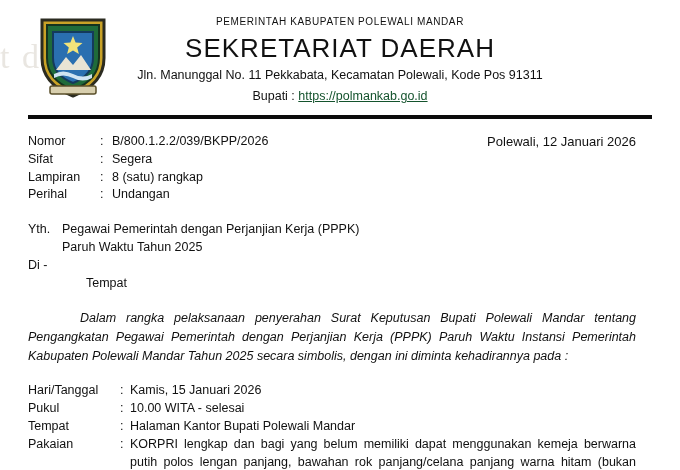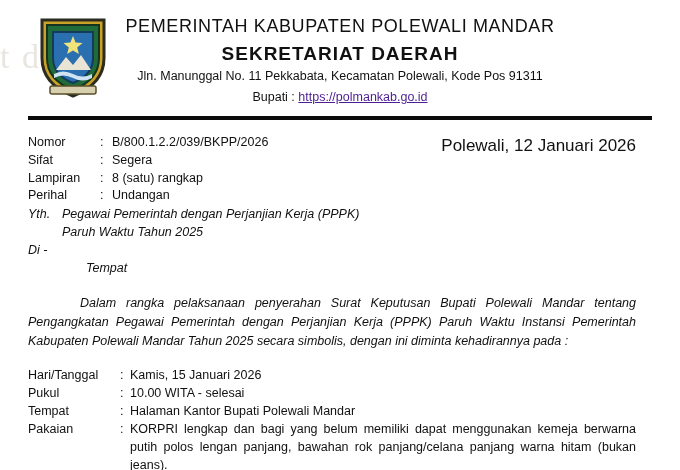--- a/index.html
+++ b/index.html
@@ -45,41 +45,41 @@
   .crest {
     position: absolute;
     left: 36px;
     top: 14px;
     width: 74px;
     height: 86px;
   }
   .crest svg { display: block; }
 
   .lh-line1 {
-    font-size: 18px;
+    font-size: 10px;
     letter-spacing: 0.6px;
     font-family: "Liberation Sans", sans-serif;
     margin: 4px 0 0 0;
   }
   .lh-line2 {
-    font-size: 19px;
-    font-weight: bold;
+    font-size: 26px;
+    font-weight: normal;
     letter-spacing: 1px;
     margin: 6px 0 4px 0;
   }
   .lh-line3 {
     font-size: 12.5px;
     margin: 2px 0 7px 0;
   }
   .lh-line4 {
     font-size: 12.5px;
     margin: 2px 0 0 0;
   }
   .lh-link {
-    color: #4c1d95;
+    color: #14532d;
     text-decoration: underline;
   }
   .hr-thick {
     height: 4px;
     background: #0b0b0b;
     margin: 8px 28px 0 28px;
   }
 
   
   .content {
@@ -92,33 +92,33 @@
     display: flex;
     align-items: flex-start;
   }
   .meta-left {
     width: 300px;
     flex: 0 0 300px;
   }
   .meta-right {
     flex: 1;
     text-align: right;
-    font-size: 17px;
+    font-size: 13px;
     padding-top: 0px;
   }
   .kv {
     display: flex;
     line-height: 1.42;
   }
   .kv .k { width: 72px; flex: 0 0 72px; }
   .kv .sep { width: 12px; flex: 0 0 12px; }
   .kv .v { flex: 1; }
 
   .addressee {
-    font-style: italic;
+    margin-top: 16px;
   }
   .addr-row {
     display: flex;
   }
   .addr-row .lbl { width: 34px; flex: 0 0 34px; }
   .addr-row .txt { flex: 1; }
   .addr-indent {
     margin-left: 34px;
   }
   .addr-tempat {

